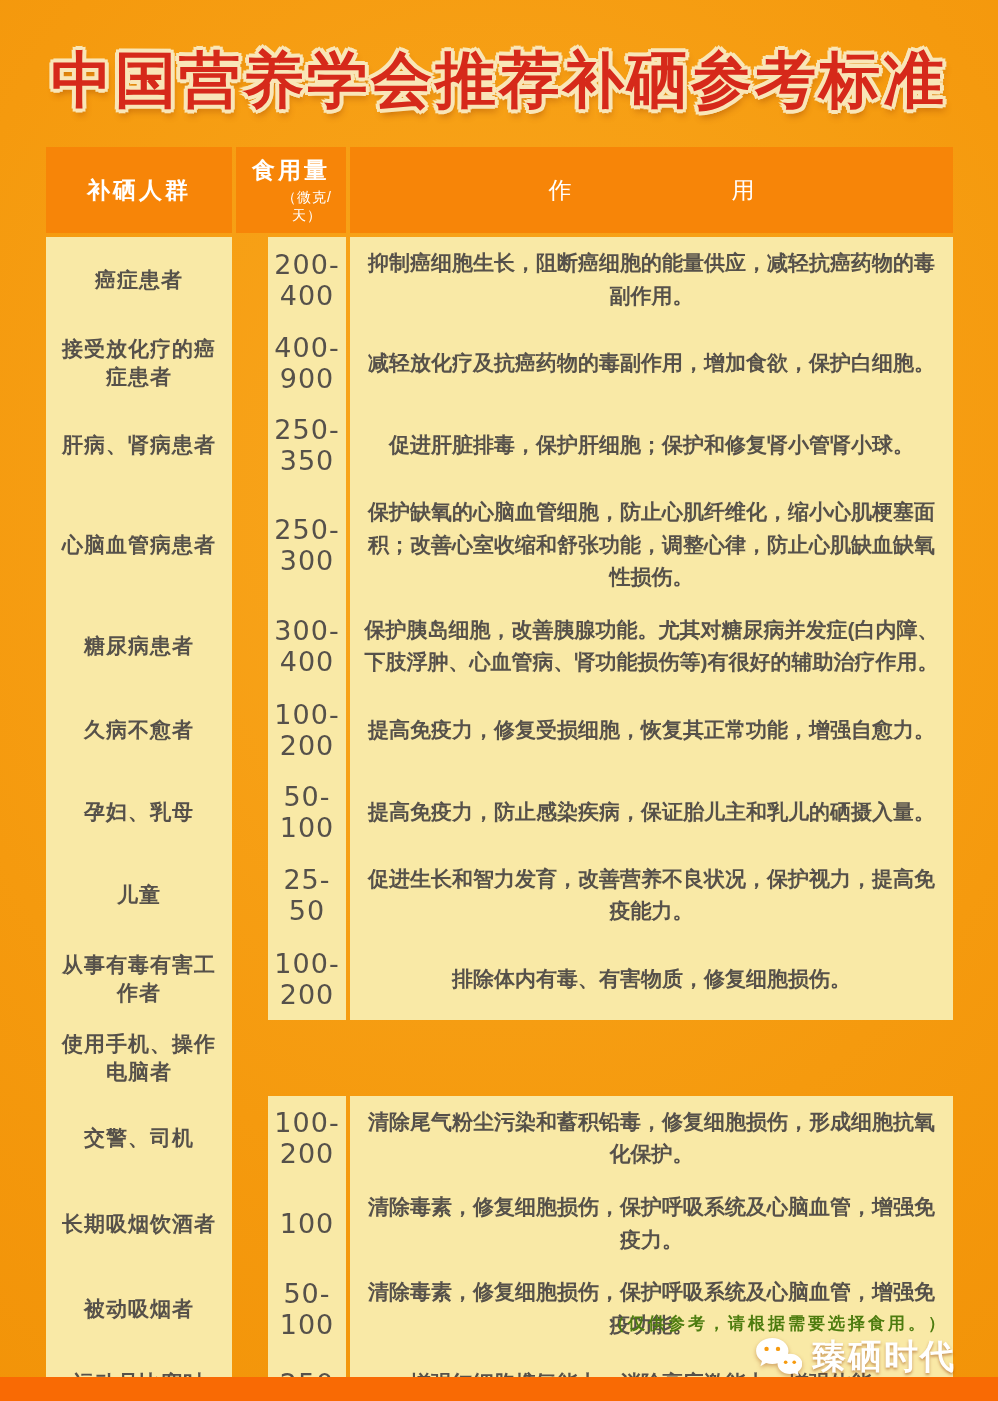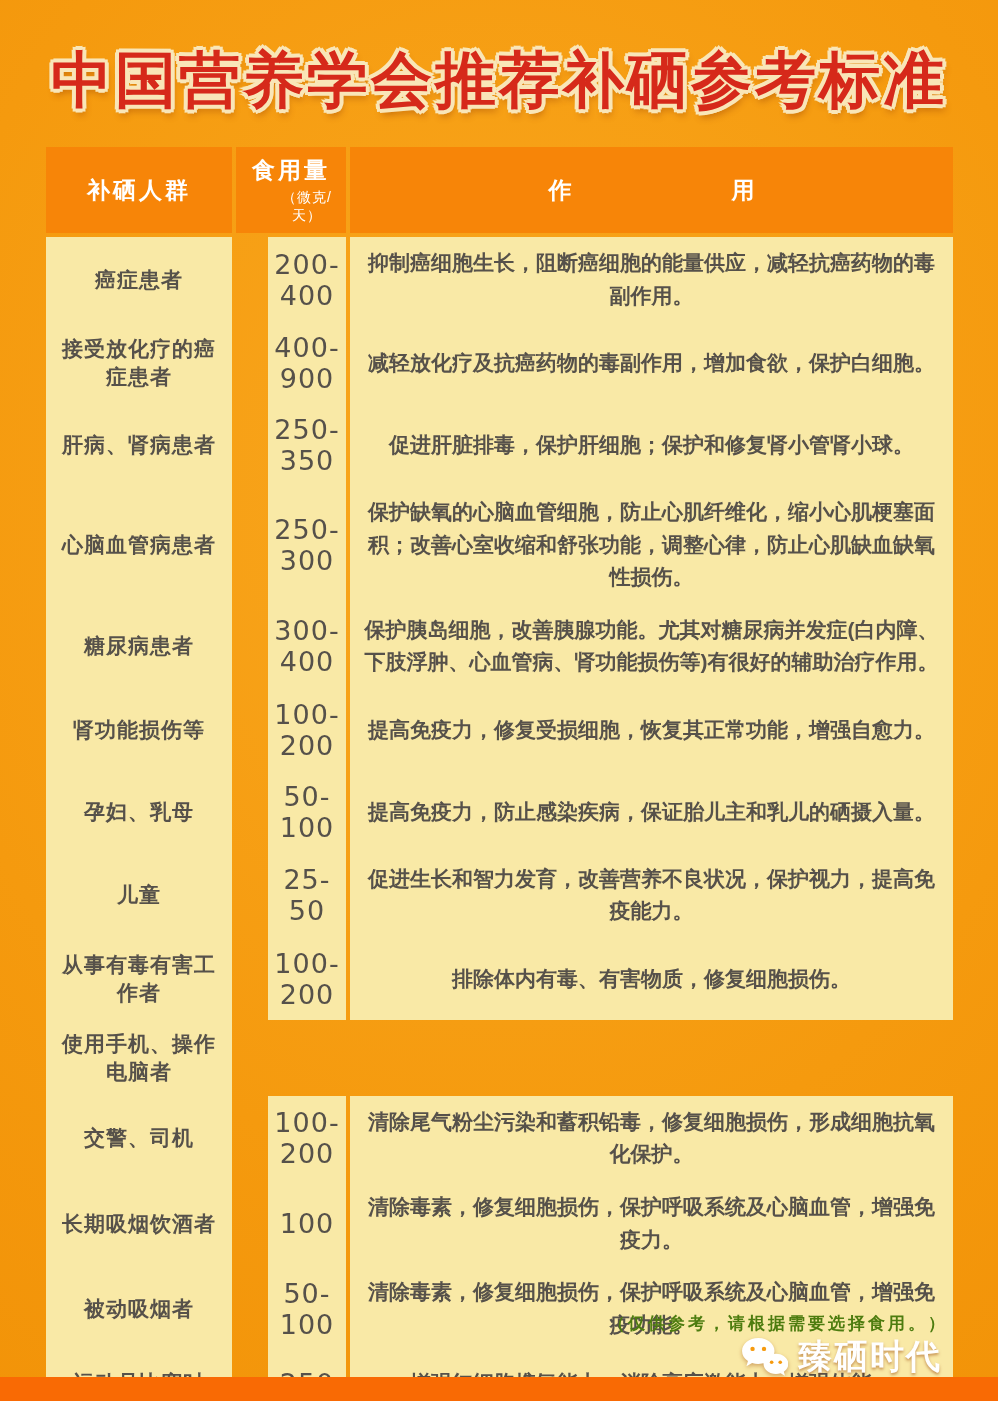--- a/index.html
+++ b/index.html
@@ -22,30 +22,30 @@
   }
   .row{display:grid;grid-template-columns:186px 110px 1fr;gap:4px;}
   .cell{
     background:#f9e9a6;color:#56514a;box-sizing:border-box;
     display:flex;flex-direction:column;align-items:center;justify-content:center;
     text-align:center;min-height:64px;padding:10px 14px;
   }
   .head .cell{background:#f78508;color:#fff;min-height:83px;padding:8px;}
   .h-group,.h-dose-main{font-size:23px;font-weight:700;letter-spacing:3px;}
   .h-dose-unit{font-size:14px;font-weight:400;margin-top:3px;letter-spacing:1px;margin-left:32px;}
-  .h-effect{font-size:23px;font-weight:700;letter-spacing:160px;margin-right:-160px;white-space:nowrap;}
+  .h-effect{font-size:23px;font-weight:400;letter-spacing:160px;margin-right:-160px;white-space:nowrap;}
   .col-group{font-size:21px;font-weight:700;letter-spacing:1px;}
   .col-dose{font-size:27px;font-weight:500;font-family:"DejaVu Sans", sans-serif;letter-spacing:1px;margin-left:32px;}
   .col-effect{font-size:21px;font-weight:700;line-height:1.55;}
   .note{
     position:absolute;top:1312px;right:50px;
     font-size:17px;font-weight:700;color:#4d7c0f;letter-spacing:3px;
   }
   .brand{
-    position:absolute;top:1334px;right:56px;
+    position:absolute;top:1334px;right:42px;
     display:flex;align-items:center;gap:10px;color:#fff;
   }
   .brand-name{font-size:34px;font-weight:700;letter-spacing:2px;text-shadow:0 2px 3px rgba(150,60,0,.5);}
   .wechat{width:48px;height:42px;display:block;filter:drop-shadow(0 2px 2px rgba(150,60,0,.4));}
   .strip{position:absolute;left:0;right:0;bottom:0;height:24px;background:#f96a04;}
 </style>
 </head>
 <body>
 
 <h1 class="title">中国营养学会推荐补硒参考标准</h1>
@@ -119,21 +119,21 @@
     <div class="cell col-dose">
       <span>300-400</span>
     </div>
     <div class="cell col-effect">
       <span>保护胰岛细胞，改善胰腺功能。尤其对糖尿病并发症(白内障、下肢浮肿、心血管病、肾功能损伤等)有很好的辅助治疗作用。</span>
     </div>
   </div>
 
   <div class="row">
     <div class="cell col-group">
-      <span>肾功能损伤等</span>
+      <span>久病不愈者</span>
     </div>
     <div class="cell col-dose">
       <span>100-200</span>
     </div>
     <div class="cell col-effect">
       <span>提高免疫力，修复受损细胞，恢复其正常功能，增强自愈力。</span>
     </div>
   </div>
 
   <div class="row">

